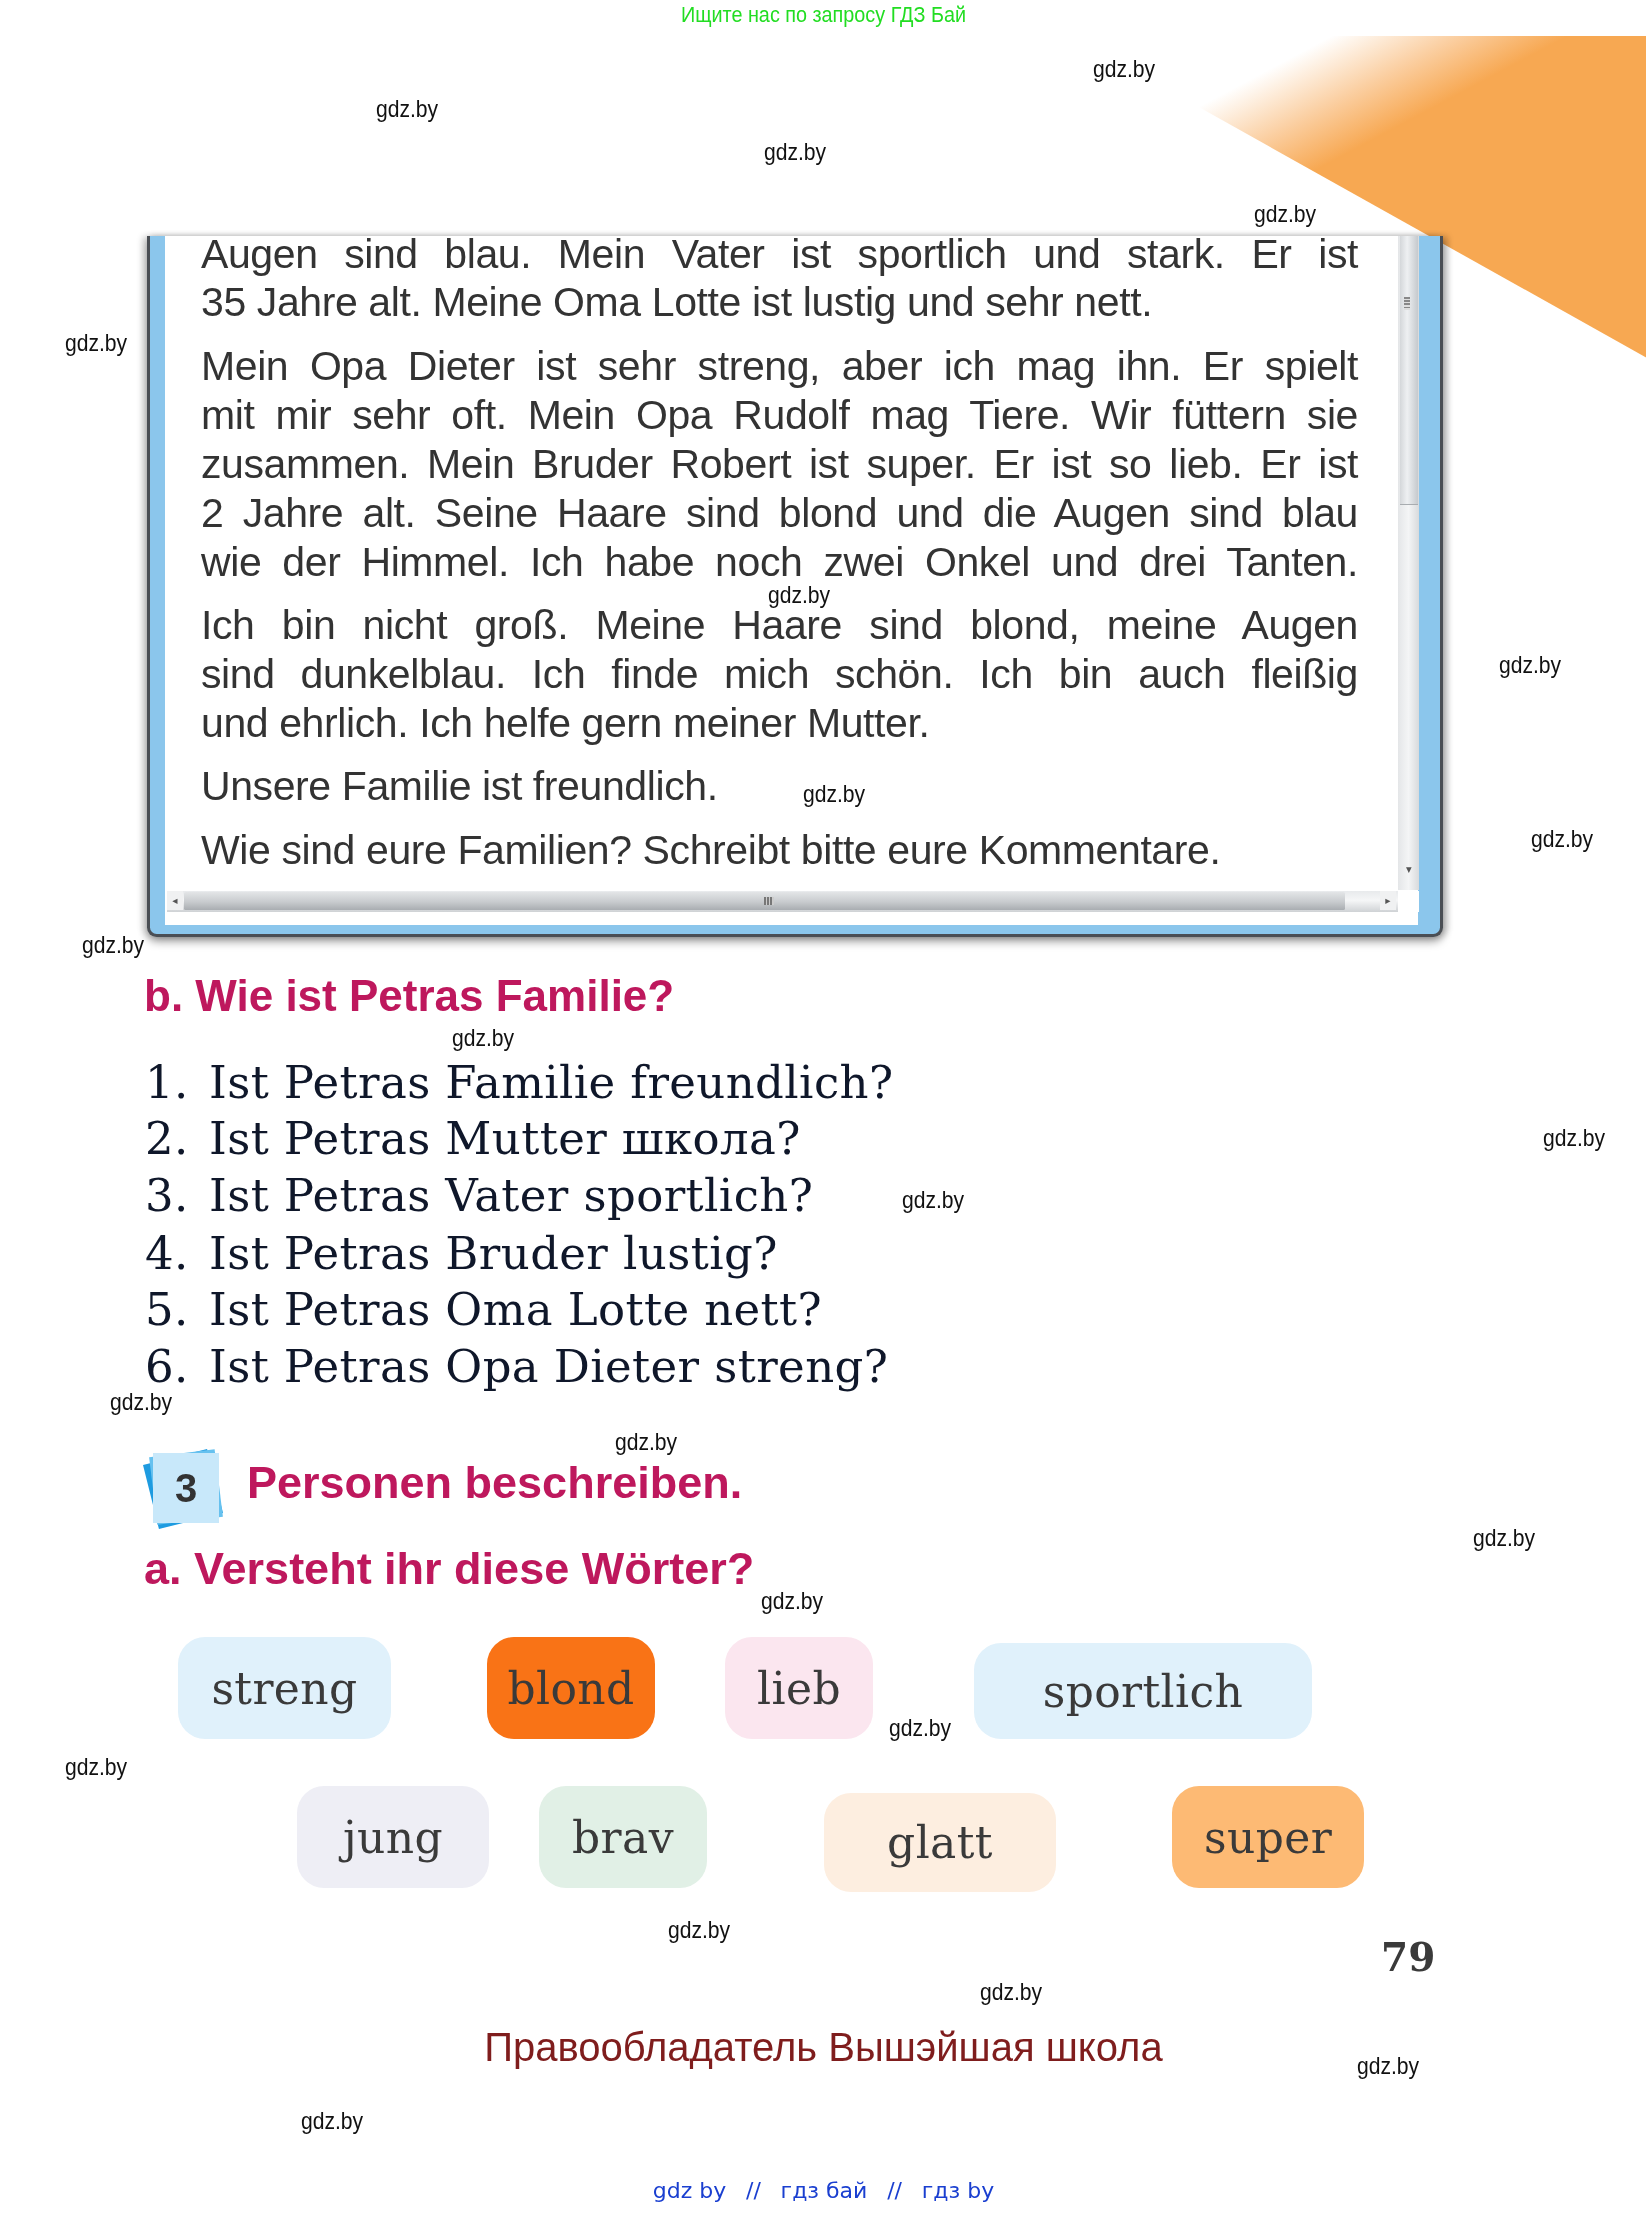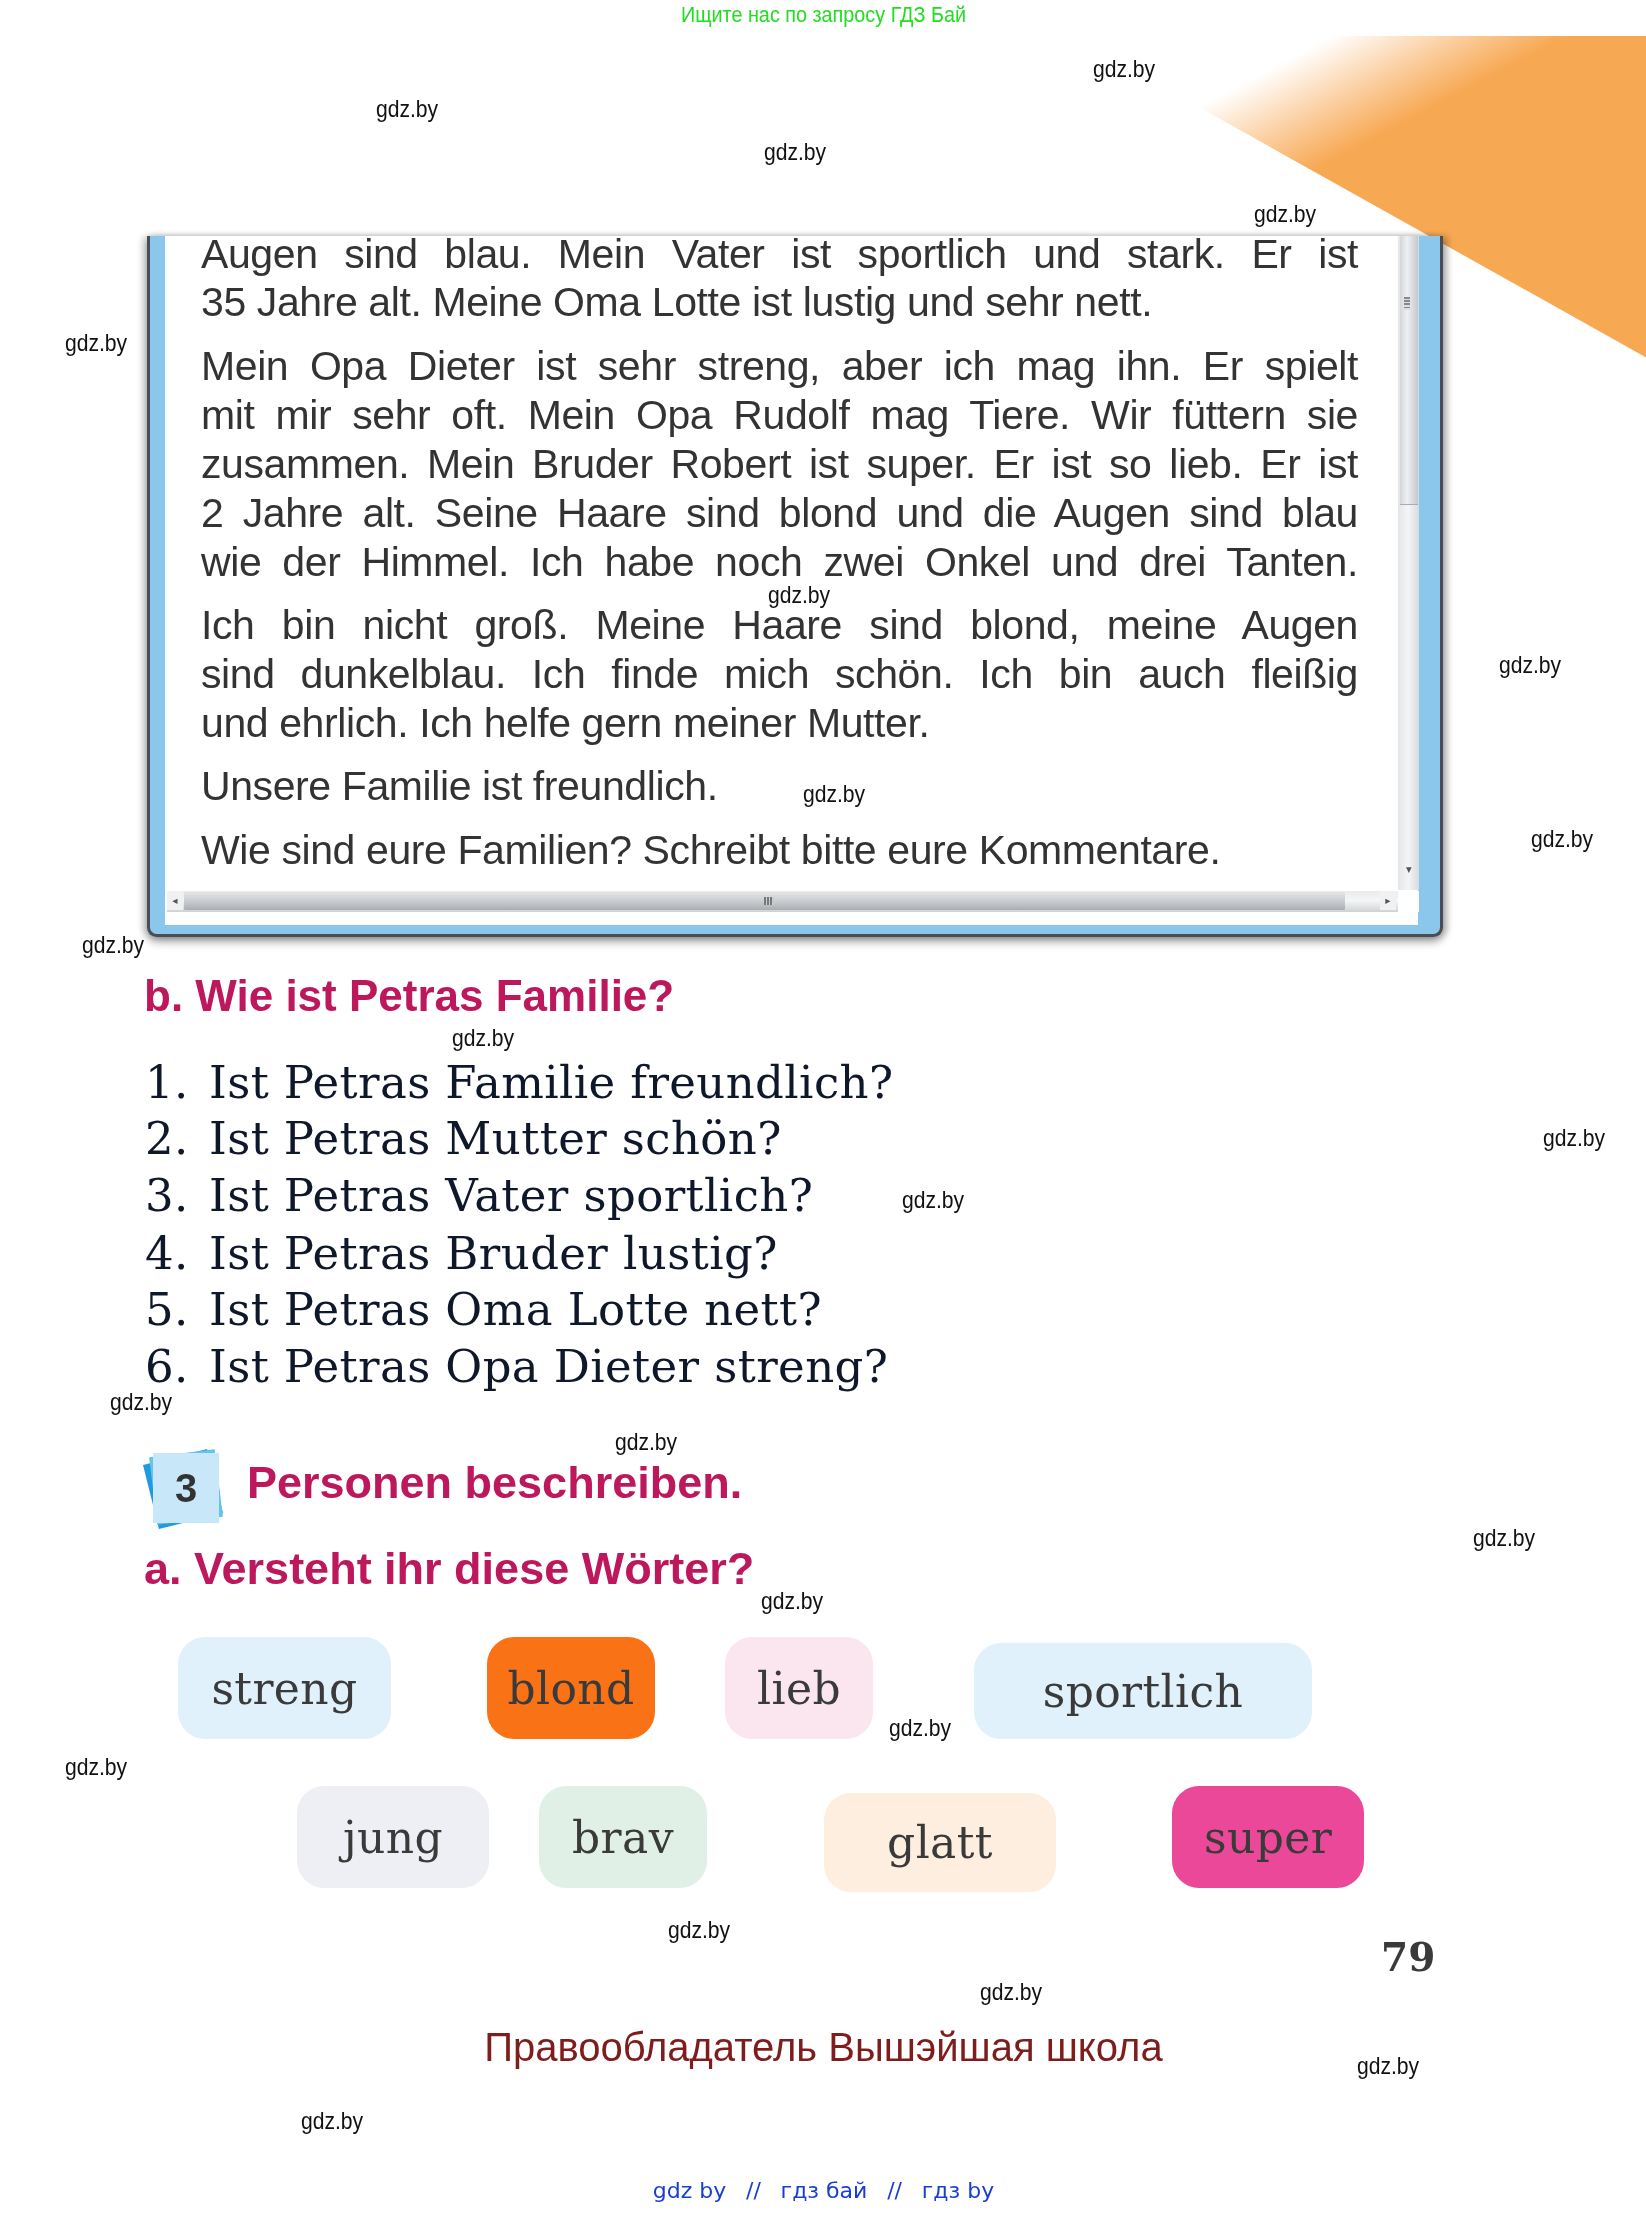--- a/index.html
+++ b/index.html
@@ -97,21 +97,21 @@
 <div class="abs wtext last" style="top:699px;">und ehrlich. Ich helfe gern meiner Mutter.</div>
 <div class="abs wtext last" style="top:762px;">Unsere Familie ist freundlich.</div>
 <div class="abs wtext last" style="top:826px;">Wie sind eure Familien? Schreibt bitte eure Kommentare.</div>
 
 <div class="abs h-bold" style="left:144px;top:971px;">b. Wie ist Petras Familie?</div>
 
 <div class="abs q-row" style="top:1055px;">
   <span class="q-num">1.</span><span>Ist Petras Familie freundlich?</span>
 </div>
 <div class="abs q-row" style="top:1111px;">
-  <span class="q-num">2.</span><span>Ist Petras Mutter schön?</span>
+  <span class="q-num">2.</span><span>Ist Petras Mutter школа?</span>
 </div>
 <div class="abs q-row" style="top:1168px;">
   <span class="q-num">3.</span><span>Ist Petras Vater sportlich?</span>
 </div>
 <div class="abs q-row" style="top:1226px;">
   <span class="q-num">4.</span><span>Ist Petras Bruder lustig?</span>
 </div>
 <div class="abs q-row" style="top:1282px;">
   <span class="q-num">5.</span><span>Ist Petras Oma Lotte nett?</span>
 </div>
@@ -125,21 +125,21 @@
 <div class="abs h-bold" style="left:247px;top:1457px;font-size:45px;">Personen beschreiben.</div>
 <div class="abs h-bold" style="left:144px;top:1543px;font-size:45px;">a. Versteht ihr diese Wörter?</div>
 
 <div class="abs chip" style="left:178px;top:1637px;width:213px;height:102px;background:#e0f1fb;">streng</div>
 <div class="abs chip" style="left:487px;top:1637px;width:168px;height:102px;background:#f97316;">blond</div>
 <div class="abs chip" style="left:725px;top:1637px;width:148px;height:102px;background:#fbe6ef;">lieb</div>
 <div class="abs chip" style="left:974px;top:1643px;width:338px;height:96px;background:#e0f1fb;">sportlich</div>
 <div class="abs chip" style="left:297px;top:1786px;width:192px;height:102px;background:#eeeef5;">jung</div>
 <div class="abs chip" style="left:539px;top:1786px;width:168px;height:102px;background:#e1f0e6;">brav</div>
 <div class="abs chip" style="left:824px;top:1793px;width:232px;height:99px;background:#fdeee0;">glatt</div>
-<div class="abs chip" style="left:1172px;top:1786px;width:192px;height:102px;background:#ec4899;">super</div>
+<div class="abs chip" style="left:1172px;top:1786px;width:192px;height:102px;background:#fdba74;">super</div>
 
 <div class="abs page-num">79</div>
 <div class="abs copyright">Правообладатель Вышэйшая школа</div>
 <div class="abs bottom-links">
   <span>gdz by</span>
   <span>//</span>
   <span>гдз бай</span>
   <span>//</span>
   <span>гдз by</span>
 </div>

